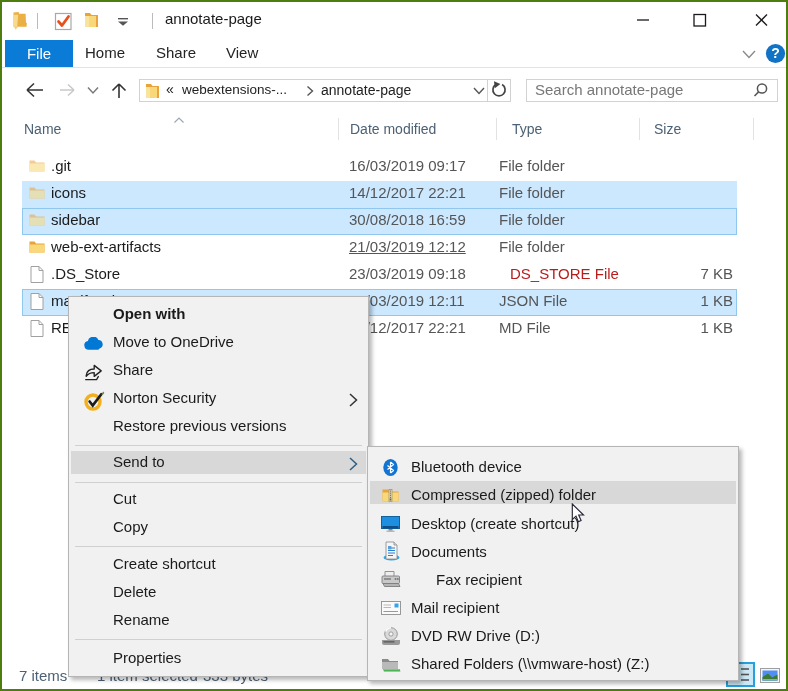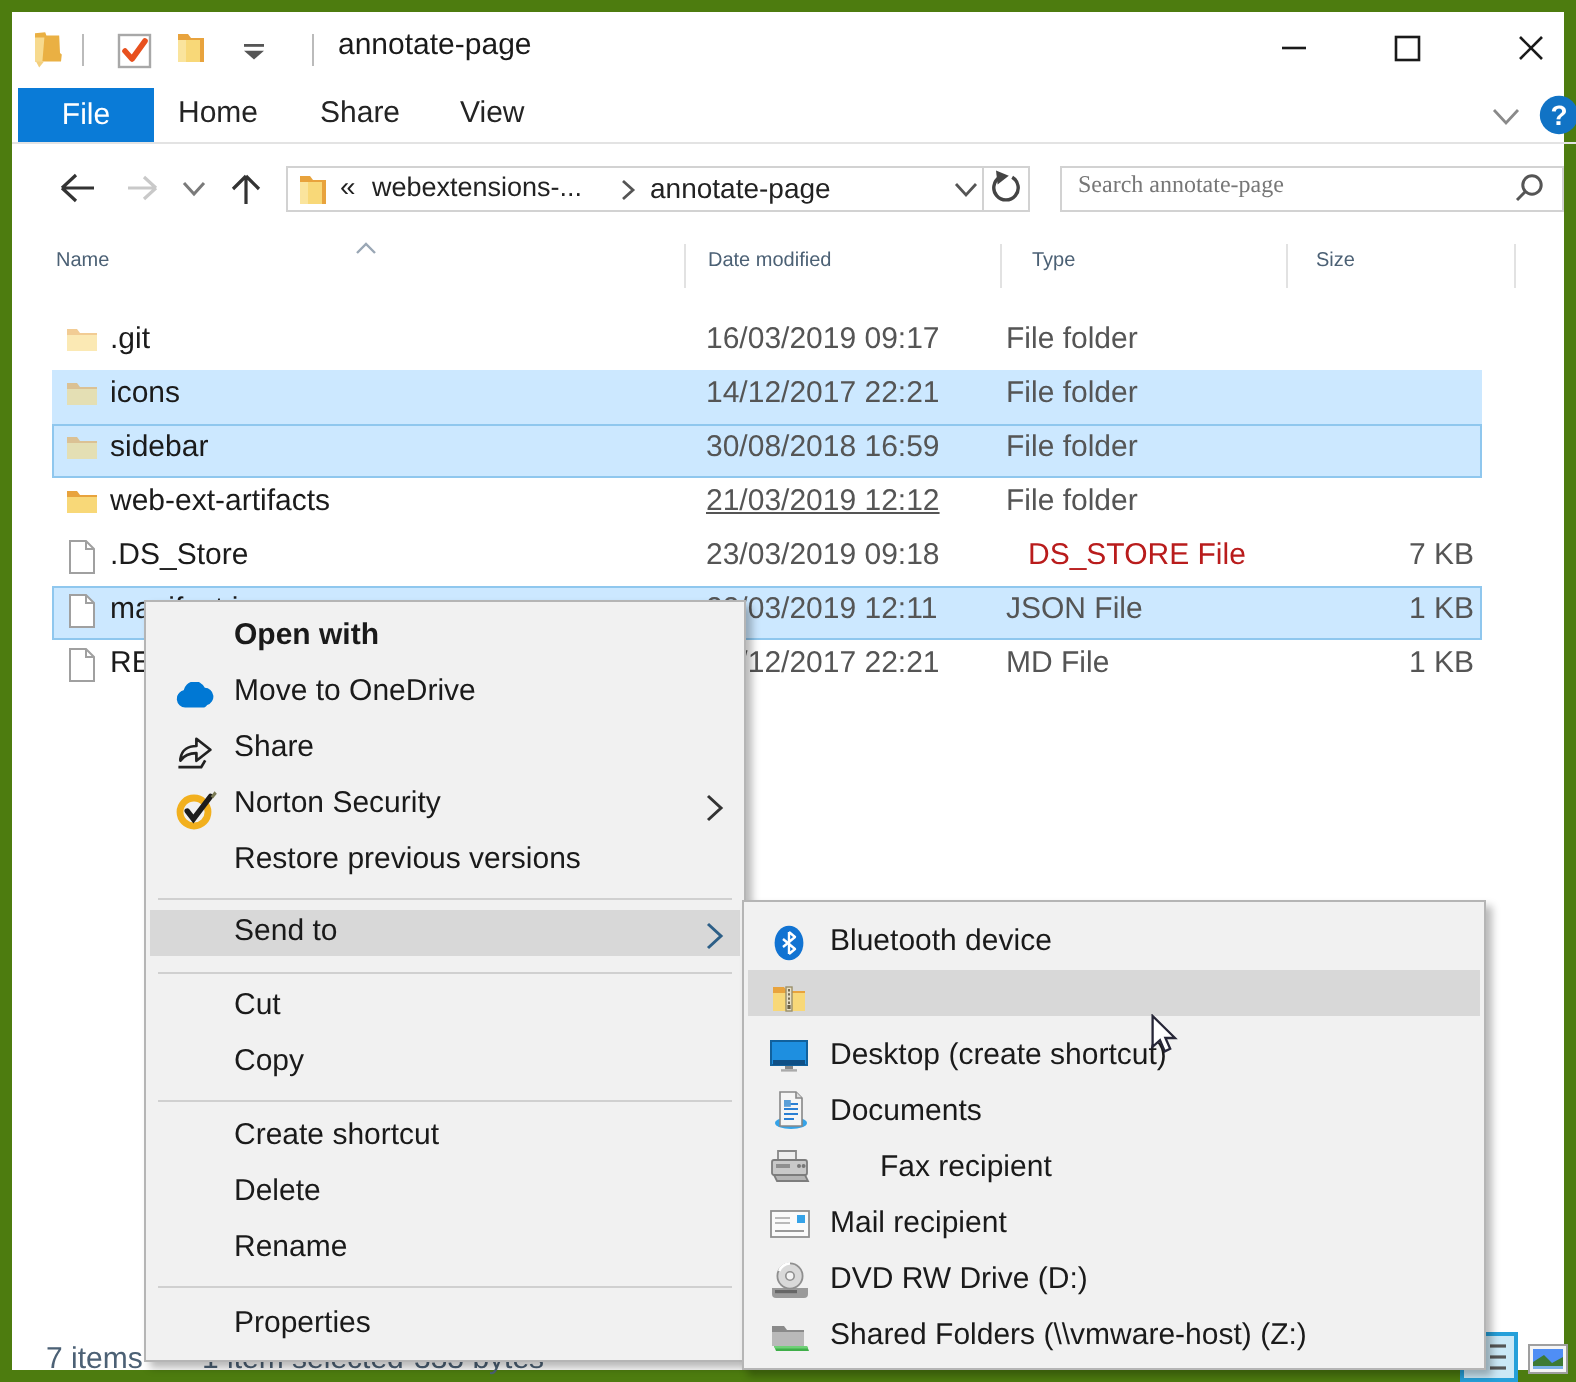--- a/index.html
+++ b/index.html
@@ -1,17 +1,17 @@
 <!DOCTYPE html>
 <html><head>
 <meta charset="utf-8">
 <style>
   html,body{margin:0;padding:0;}
   body{width:788px;height:691px;overflow:hidden;font-family:"Liberation Sans",sans-serif;}
-  #win{position:absolute;left:0;top:0;width:788px;height:691px;background:#fff;border:6px solid #4d7c0f;box-sizing:border-box;}
+  #win{position:absolute;left:0;top:0;width:788px;height:691px;background:#fff;border:2px solid #4d7c0f;box-sizing:border-box;}
   .abs{position:absolute;}
   .txt{white-space:nowrap;}
 </style>
 </head>
 <body>
 <div id="win">
 
   <div class="abs" id="titlebar" style="left:0;top:0;width:784px;height:36px;">
     <svg class="abs" style="left:11px;top:9px;" width="14" height="20" viewBox="0 0 14 20">
       <path d="M0.5,3.2 L0.5,1.6 L5.6,1.1 L6.2,2.8 L12.6,2.8 L13,11.5 L13.9,12.3 L13.5,15.8 L0.5,15.8 Z" fill="#eab043"></path>
@@ -85,28 +85,28 @@
     <svg class="abs" style="left:470px;top:19px;" width="14" height="10" viewBox="0 0 14 10">
       <path d="M2,2 L7,7.5 L12,2" fill="none" stroke="#555" stroke-width="1.4"></path>
     </svg>
 
     <svg class="abs" style="left:487px;top:13px;" width="20" height="20" viewBox="0 0 20 20">
       <path d="M13.1,4.6 A6.1,6.1 0 1 1 6.9,4.6" fill="none" stroke="#444" stroke-width="1.7"></path>
       <path d="M5.0,1.2 L11.4,3.9 L5.8,8.3 Z" fill="#444"></path>
     </svg>
 
     <div class="abs" style="left:524px;top:12px;width:252px;height:23px;border:1px solid #d2d2d2;box-sizing:border-box;"></div>
-    <div class="abs txt" style="left:533px;top:14px;font-size:12px;color:#777;font-family:Liberation Serif, serif;">Search annotate-page</div>
+    <div class="abs txt" style="left:533px;top:14px;font-size:15px;color:#777;">Search annotate-page</div>
     <svg class="abs" style="left:750px;top:15px;" width="17" height="17" viewBox="0 0 17 17">
       <circle cx="10" cy="6.5" r="4.6" fill="none" stroke="#555" stroke-width="1.5"></circle>
       <line x1="6.6" y1="9.9" x2="2.5" y2="14" stroke="#555" stroke-width="1.5"></line>
     </svg>
   </div>
 
-  <div class="abs" id="headers" style="left:0;top:113px;width:784px;height:27px;font-size:10px;color:#4c6175;">
+  <div class="abs" id="headers" style="left:0;top:113px;width:784px;height:27px;font-size:14px;color:#4c6175;">
     <div class="abs txt" style="left:22px;top:6px;">Name</div>
     <svg class="abs" style="left:171px;top:2px;" width="12" height="7" viewBox="0 0 12 7">
       <path d="M1.5,5.5 L6,1 L10.5,5.5" fill="none" stroke="#9aa7b5" stroke-width="1.2"></path>
     </svg>
     <div class="abs" style="left:336px;top:3px;width:1px;height:22px;background:#e2e2e2;"></div>
     <div class="abs txt" style="left:348px;top:6px;">Date modified</div>
     <div class="abs" style="left:494px;top:3px;width:1px;height:22px;background:#e2e2e2;"></div>
     <div class="abs txt" style="left:510px;top:6px;">Type</div>
     <div class="abs" style="left:637px;top:3px;width:1px;height:22px;background:#e2e2e2;"></div>
     <div class="abs txt" style="left:652px;top:6px;">Size</div>
@@ -239,20 +239,21 @@
       <path d="M2,2 L8.5,8 L2,14" fill="none" stroke="#333" stroke-width="1.5"></path>
     </svg>
     <svg class="abs" style="left:279px;top:159px;" width="10" height="16" viewBox="0 0 10 16">
       <path d="M2,2 L8.5,8 L2,14" fill="none" stroke="#2d5f87" stroke-width="1.5"></path>
     </svg>
   </div>
 
   <div class="abs" id="submenu" style="left:365px;top:444px;width:372px;height:235px;background:#f1f1f1;border:1px solid #b5b5b5;box-sizing:border-box;box-shadow:3px 3px 4px rgba(0,0,0,0.28);font-size:15px;color:#1a1a1a;">
     <div class="abs" style="left:2px;top:34px;width:366px;height:23px;background:#d8d8d8;"></div>
     <div class="abs txt" style="left:43px;top:11px;">Bluetooth device</div>
+    <div class="abs txt" style="left:43px;top:39px;">Compressed (zipped) folder</div>
     <div class="abs txt" style="left:43px;top:68px;">Desktop (create shortcut)</div>
     <div class="abs txt" style="left:43px;top:96px;">Documents</div>
     <div class="abs txt" style="left:43px;top:124px;margin-left:25px;">Fax recipient</div>
     <div class="abs txt" style="left:43px;top:152px;">Mail recipient</div>
     <div class="abs txt" style="left:43px;top:180px;">DVD RW Drive (D:)</div>
     <div class="abs txt" style="left:43px;top:208px;">Shared Folders (\\vmware-host) (Z:)</div>
 
     <svg class="abs" style="left:14px;top:11px;" width="17" height="19" viewBox="0 0 17 19">
       <ellipse cx="8.5" cy="9.5" rx="7.2" ry="8.6" fill="#1173d2"></ellipse>
       <path d="M8.5,4 L8.5,15 M8.5,4 L11.5,6.5 L5.5,11.5 M8.5,15 L11.5,12.5 L5.5,7.5" fill="none" stroke="#fff" stroke-width="1.2" stroke-linejoin="round"></path>

